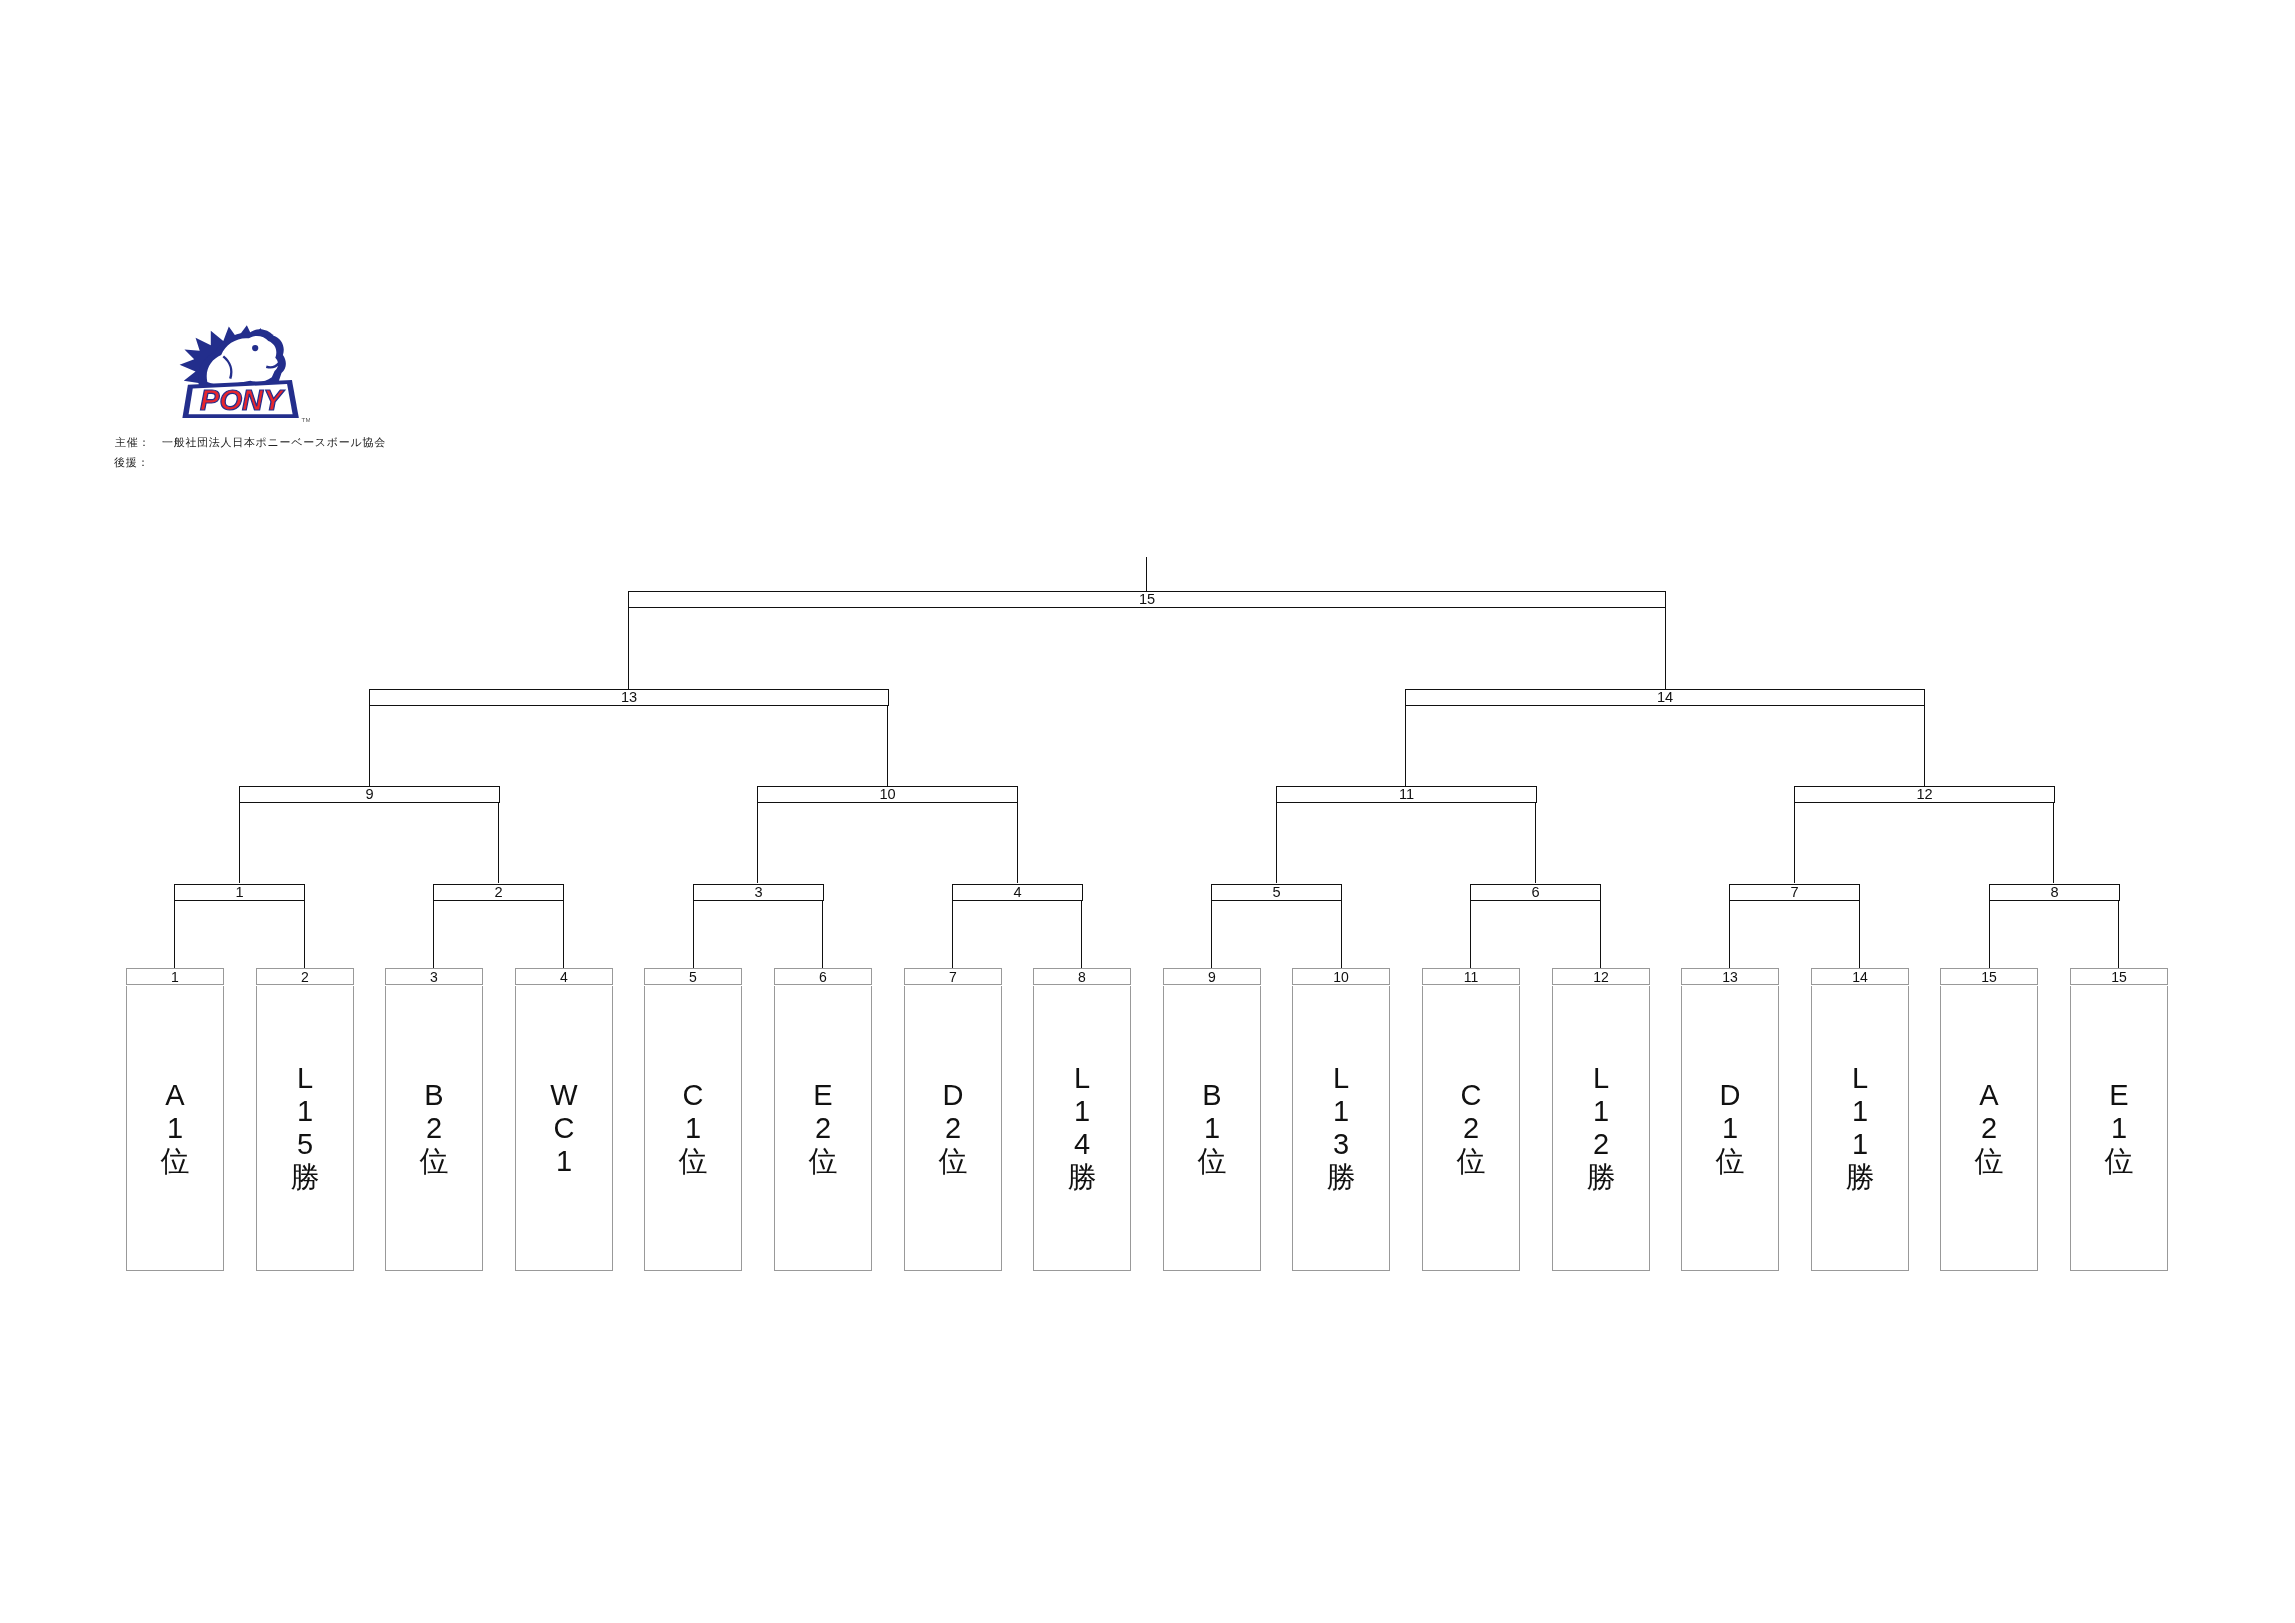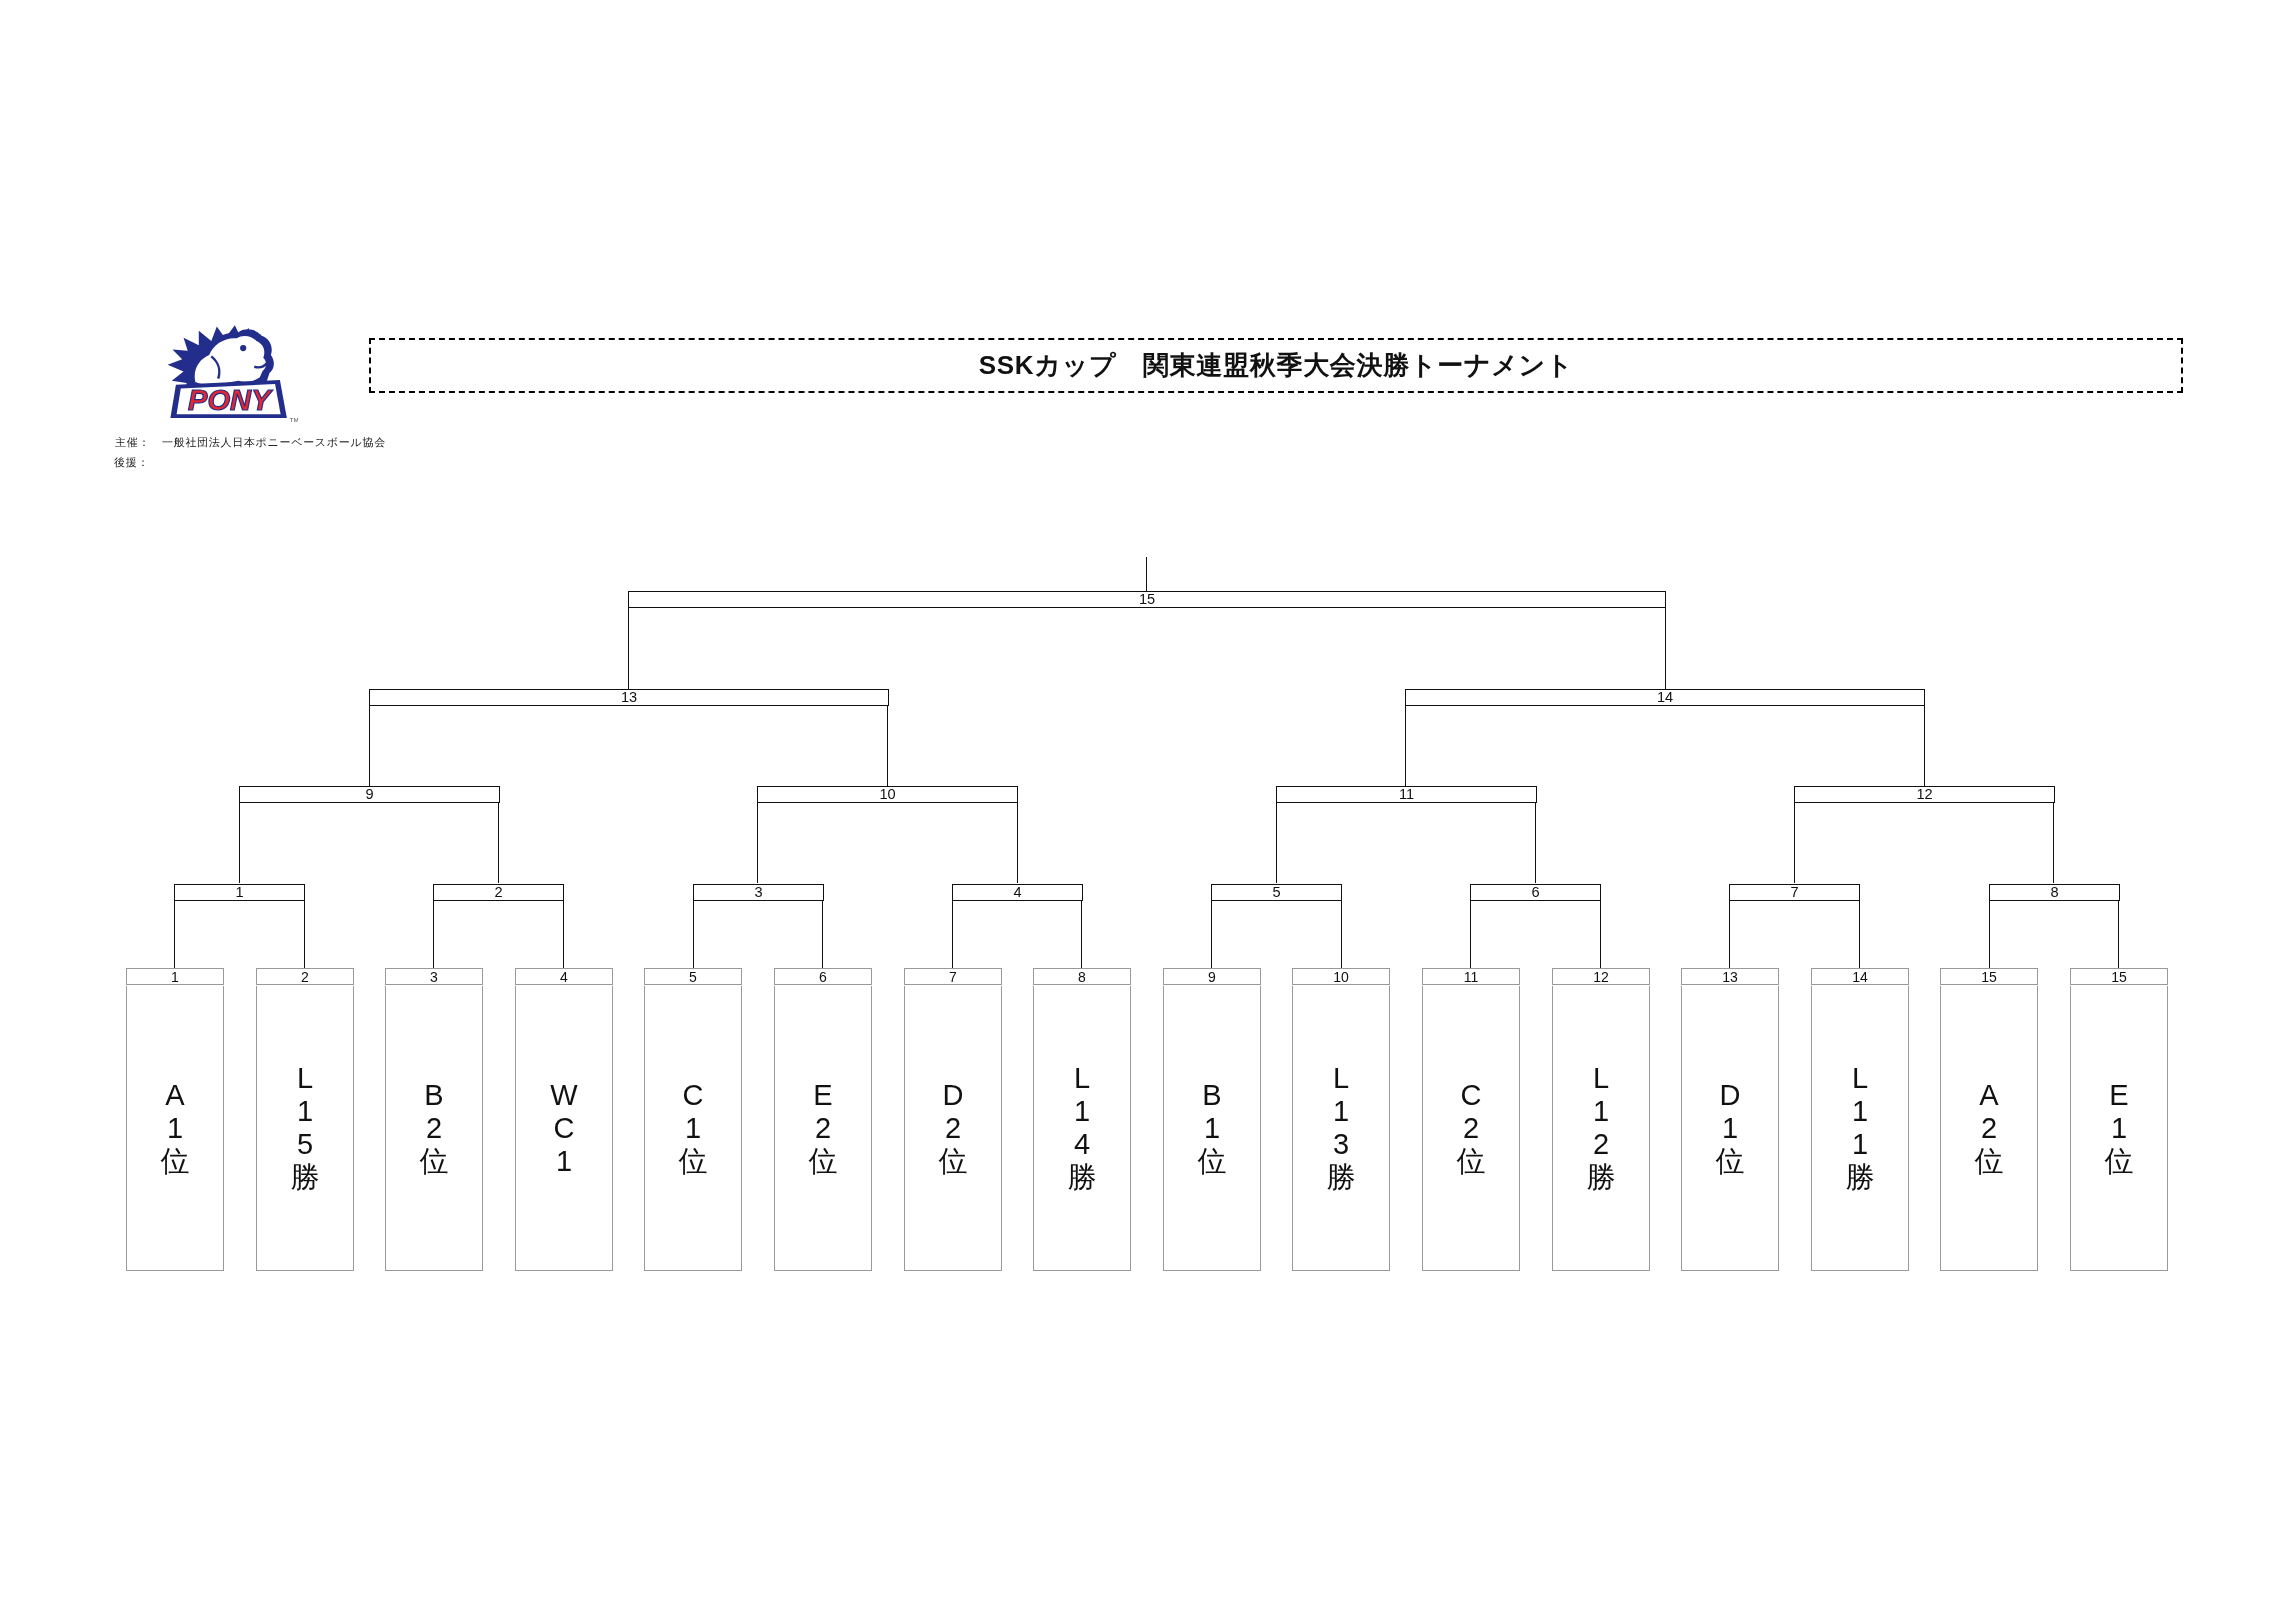--- a/index.html
+++ b/index.html
@@ -1,21 +1,21 @@
 <!DOCTYPE html>
 <html style="font-size:11px"><head>
 <meta charset="utf-8">
 <style>
   html,body{margin:0;padding:0;background:#fff;}
   .canvas{
     position:relative;width:2295px;height:1624px;background:#ffffff;
     font-family:"Liberation Sans","DejaVu Sans",sans-serif;overflow:hidden;color:#111;
   }
   
-  .logo{position:absolute;left:162px;top:321px;width:136px;height:104px;}
+  .logo{position:absolute;left:174px;top:321px;width:136px;height:104px;}
   .org-item{position:absolute;font-size:11px;color:#222;letter-spacing:0.7px;white-space:nowrap;}
   .title-box{
     position:absolute;left:369px;top:338px;width:1814px;height:55px;box-sizing:border-box;
     border:2.8px dashed #000;background:#fff;display:flex;align-items:center;justify-content:center;
   }
   .title-text{font-size:26px;font-weight:bold;letter-spacing:0.7px;white-space:nowrap;}
   
   #bracket{position:absolute;left:0;top:0;width:100%;height:100%;}
   .match-bar{
     position:absolute;box-sizing:border-box;border:1.4px solid #111;background:#fff;
@@ -58,23 +58,20 @@
       <path fill="#ffffff" d="M27,97.5 L163,91 171,134.5 21,134.5 Z"></path>
       <text x="97" y="129" text-anchor="middle" font-size="42" font-weight="bold" font-style="italic" fill="#e8262d" stroke="#232e8c" stroke-width="1.8" font-family="Liberation Sans, sans-serif">PONY</text>
       <text x="184" y="146" font-size="9" fill="#555" font-family="Liberation Sans, sans-serif">TM</text>
     </svg>
   </div>
 
   <span class="org-item" style="left:115px;top:435px;">主催：</span>
   <span class="org-item" style="left:162px;top:435px;">一般社団法人日本ポニーベースボール協会</span>
   <span class="org-item" style="left:114px;top:455px;">後援：</span>
 
-  <div class="title-box">
-    <span class="title-text">SSKカップ　関東連盟秋季大会決勝トーナメント</span>
-  </div>
 
   <div id="bracket">
       <div class="match-bar" style="left: 174px; top: 884px; width: 131px; height: 17.4px;">
         <span class="match-num">1</span>
       </div>
       <div class="match-bar" style="left: 433px; top: 884px; width: 131px; height: 17.4px;">
         <span class="match-num">2</span>
       </div>
       <div class="match-bar" style="left: 693px; top: 884px; width: 131px; height: 17.4px;">
         <span class="match-num">3</span>

